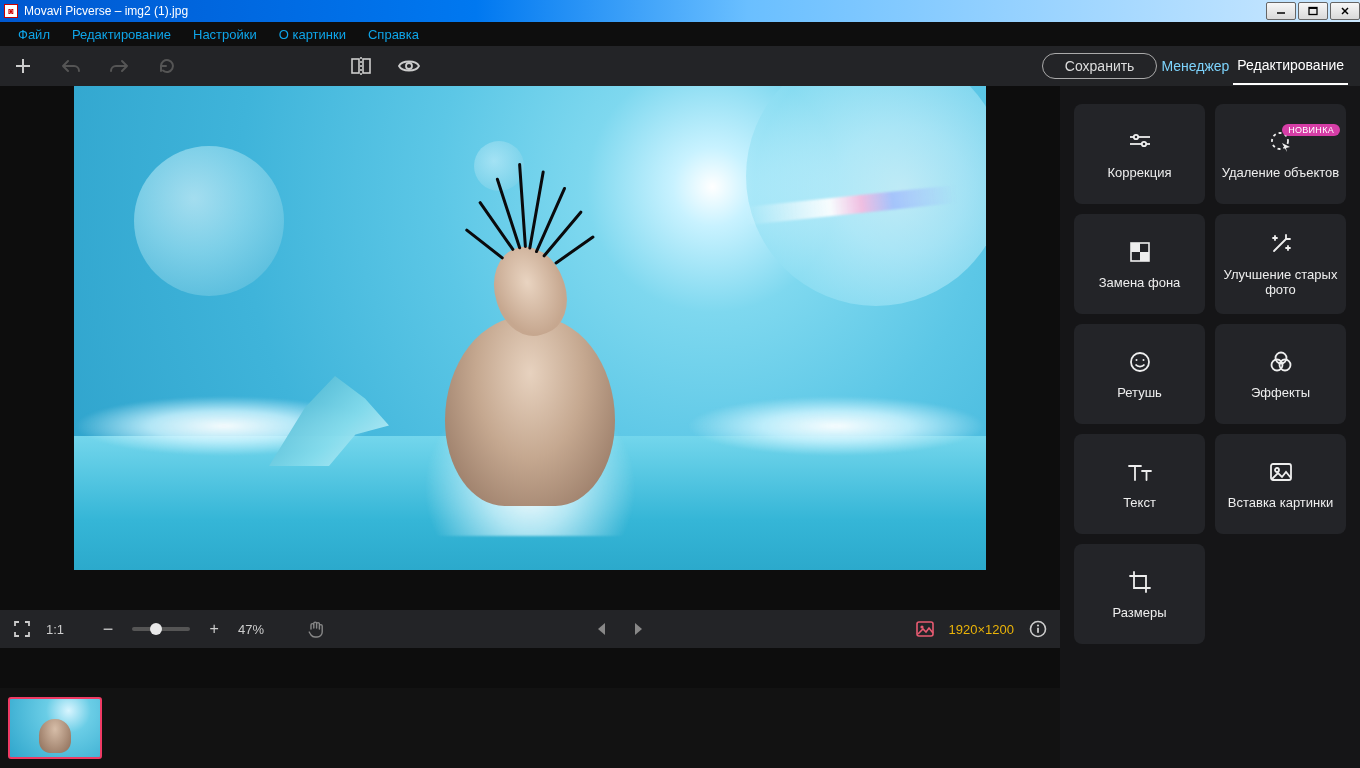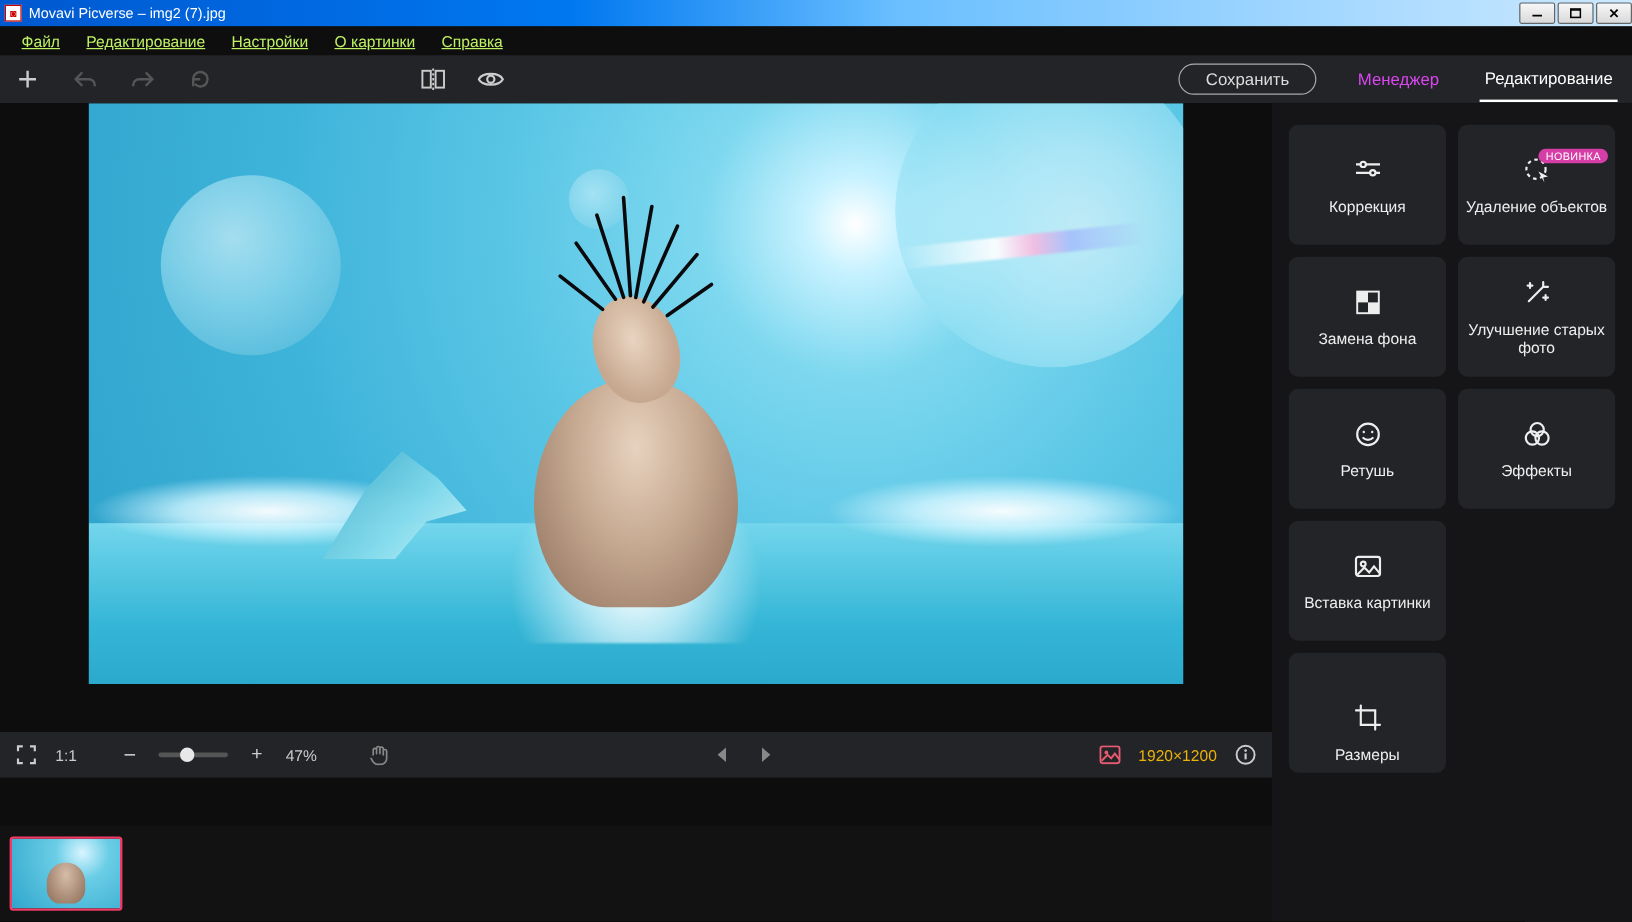--- a/index.html
+++ b/index.html
@@ -24,37 +24,37 @@
     background: linear-gradient(#f7f7f7,#d9d9d9); border: 1px solid #666; border-radius: 2px;
     display: flex; align-items: center; justify-content: center; font-size: 11px; color: #000;
     cursor: pointer;
   }
 
   
   .menubar {
     height: 24px; background: #0e0e0e; display: flex; align-items: center;
     padding: 0 8px; font-size: 13px; gap: 2px;
   }
-  .menu-item { padding: 3px 10px; color: #bef264; cursor: pointer; text-decoration: underline; }
+  .menu-item { padding: 3px 10px; color: #0ea5e9; cursor: pointer; }
 
   
   .toolbar {
     height: 40px; background: #232427; display: flex; align-items: center;
     padding: 0 12px; justify-content: space-between;
   }
   .toolbar-left { display: flex; align-items: center; gap: 26px; }
   .tb-icon { width: 22px; height: 22px; display: flex; align-items: center; justify-content: center; cursor: pointer; color: #ccc; }
   .tb-icon.disabled { color: #555; cursor: default; }
   .tb-spacer { width: 120px; }
-  .toolbar-right { display: flex; align-items: center; gap: 30px; font-size: 14px; }
+  .toolbar-right { display: flex; align-items: center; font-size: 14px; }
   .save-btn {
     padding: 4px 22px; border: 1px solid #aaa; border-radius: 14px; color: #ddd;
     cursor: pointer; font-size: 14px;
   }
-  .top-tab { color: #d946ef; cursor: pointer; padding: 10px 4px; }
+  .top-tab { color: #7dd3fc; cursor: pointer; padding: 10px 4px; }
   .top-tab.active { color: #fff; border-bottom: 2px solid #fff; }
 
   
   .main { display: flex; height: calc(768px - 22px - 24px - 40px); }
   .canvas-area {
     flex: 1; display: flex; flex-direction: column; background: #0d0d0d; gap: 40px;
   }
   .canvas-viewport {
     flex: 1; position: relative; overflow: hidden;
     display: flex; align-items: flex-start; justify-content: center;
@@ -166,37 +166,37 @@
     display: flex; flex-direction: column; gap: 14px;
   }
   .sidebar-title { font-size: 18px; font-weight: 600; color: #fff; margin-bottom: 6px; padding-left: 4px; }
   .tool-grid { display: grid; grid-template-columns: 1fr 1fr; gap: 10px; }
   .tool-tile {
     background: #232428; border-radius: 8px; height: 100px;
     display: flex; flex-direction: column; align-items: center; justify-content: center;
     gap: 10px; cursor: pointer; position: relative; text-align: center;
     font-size: 13px; color: #eee; padding: 8px 6px;
   }
-  .tool-tile.wide { grid-column: 1; justify-content: flex-end; }
+  .tool-tile.wide { grid-column: 1; }
   .tool-tile .tile-icon { width: 26px; height: 26px; display: flex; align-items: center; justify-content: center; color: #eee; }
   .badge {
     position: absolute; top: 20px; right: 6px;
     background: #d63ea7; color: #fff; font-size: 9px; padding: 1px 6px; border-radius: 8px;
     letter-spacing: 0.3px;
   }
 
   svg { display: block; }
 </style>
 </head>
 <body>
 
 <div class="titlebar">
   <div class="titlebar-left">
     <div class="app-icon">◙</div>
-    <span>Movavi Picverse – img2 (7).jpg</span>
+    <span>Movavi Picverse – img2 (1).jpg</span>
   </div>
   <div class="win-controls">
     <div class="win-btn">
       <svg width="10" height="10" viewBox="0 0 10 10">
           <line x1="1" y1="7" x2="9" y2="7" stroke="#000" stroke-width="1.5"></line>
         </svg>
     </div>
     <div class="win-btn">
       <svg width="10" height="10" viewBox="0 0 10 10">
           <rect x="1" y="1.5" width="8" height="7" fill="none" stroke="#000" stroke-width="1.3"></rect>
@@ -415,20 +415,29 @@
           <svg width="26" height="24" viewBox="0 0 26 24" stroke="currentColor" stroke-width="1.8" fill="none">
               <circle cx="13" cy="8" r="5.5"></circle>
               <circle cx="9" cy="15" r="5.5"></circle>
               <circle cx="17" cy="15" r="5.5"></circle>
             </svg>
         </div>
         <span>Эффекты</span>
       </div>
       <div class="tool-tile">
         <div class="tile-icon">
+          <svg width="26" height="20" viewBox="0 0 26 20" stroke="currentColor" stroke-width="1.8" fill="none" stroke-linecap="round">
+              <path d="M2 4 H14 M8 4 V18"></path>
+              <path d="M15 9 H24 M19.5 9 V18"></path>
+            </svg>
+        </div>
+        <span>Текст</span>
+      </div>
+      <div class="tool-tile">
+        <div class="tile-icon">
           <svg width="24" height="20" viewBox="0 0 24 20" stroke="currentColor" stroke-width="1.8" fill="none">
               <rect x="2" y="2" width="20" height="16" rx="2"></rect>
               <circle cx="8" cy="8" r="2"></circle>
               <path d="M3 17 L9 11 L13 15 L17 10 L22 16"></path>
             </svg>
         </div>
         <span>Вставка картинки</span>
       </div>
       <div class="tool-tile wide">
         <div class="tile-icon">

